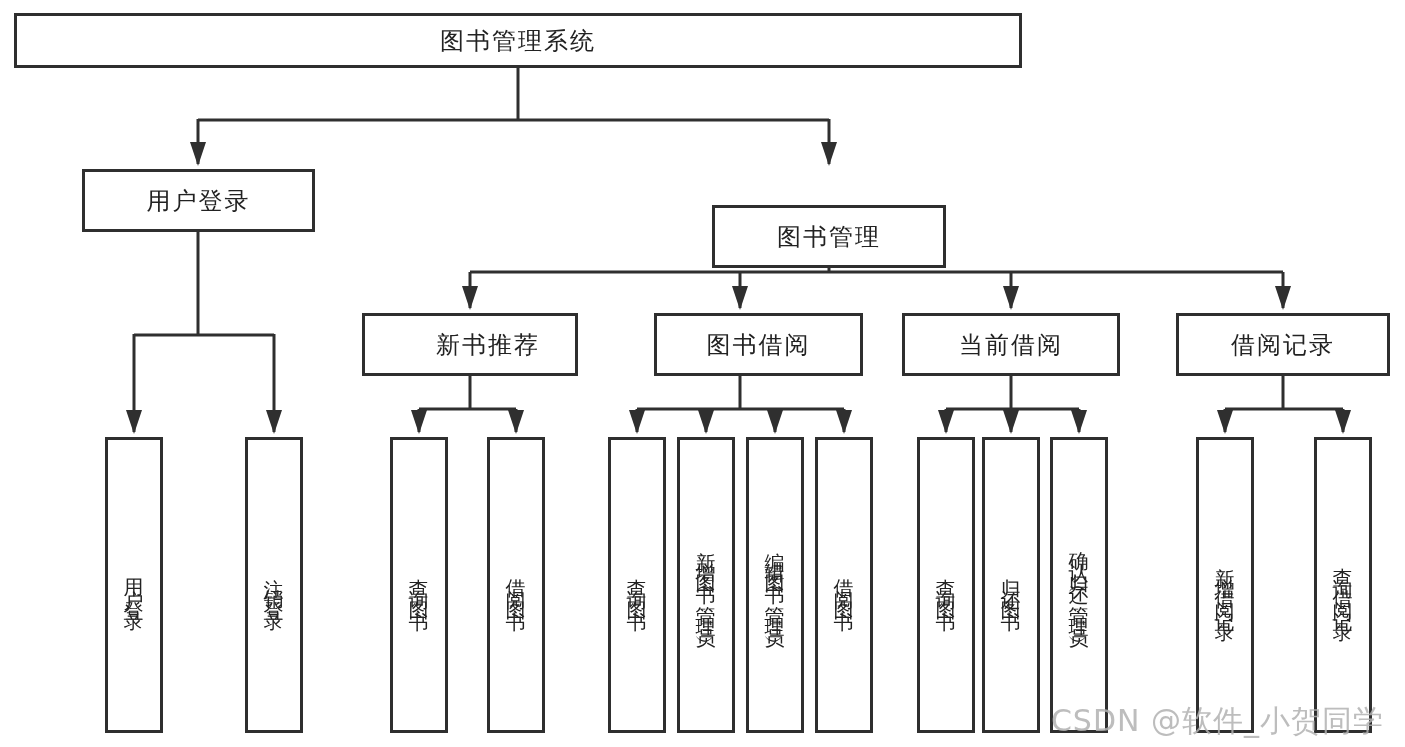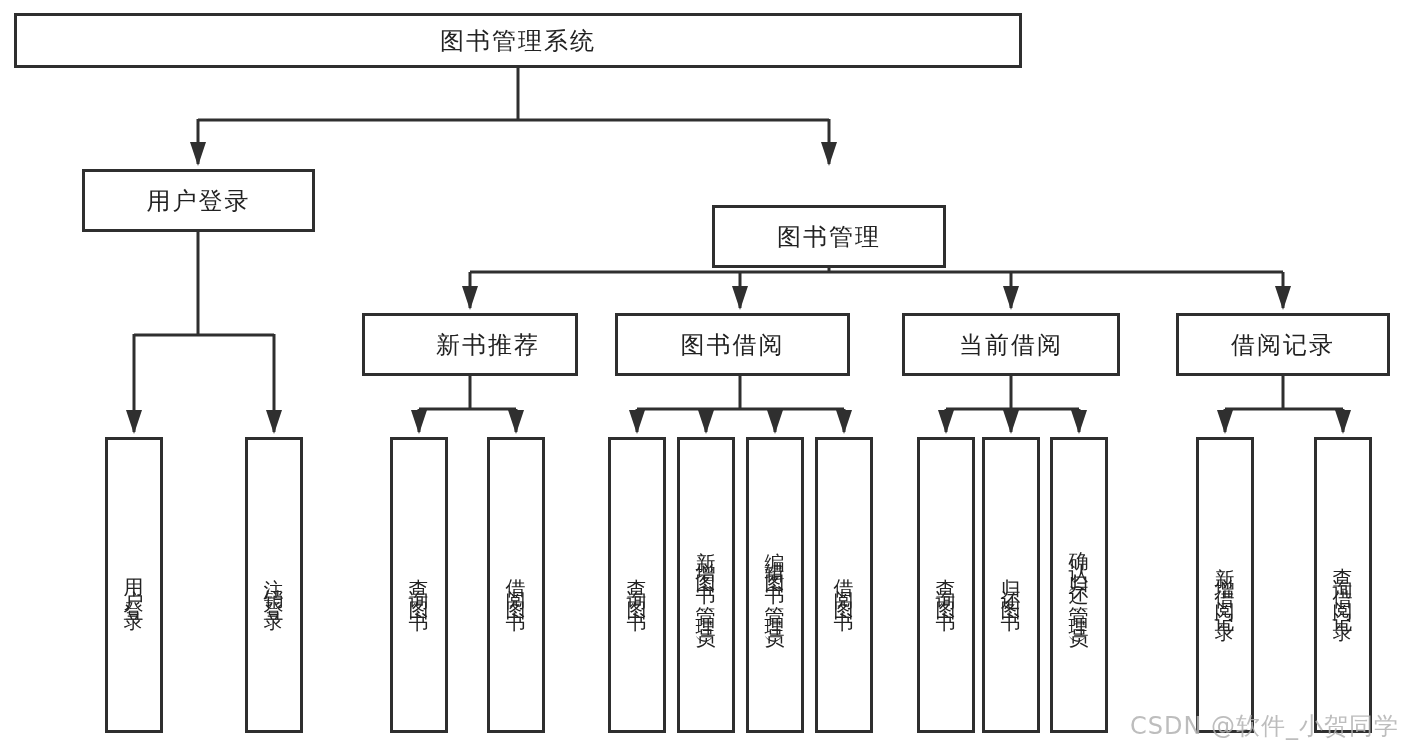--- a/index.html
+++ b/index.html
@@ -40,42 +40,42 @@
     text-orientation: mixed;
     letter-spacing: 11px;
     line-height: 1;
     font-size: 20px;
   }
   
   .n-root        { left: 14px;   top: 13px;  width: 1008px; height: 55px; }
   .n-user-login  { left: 82px;   top: 169px; width: 233px;  height: 63px; }
   .n-book-mgmt   { left: 712px;  top: 169px; width: 234px;  height: 63px; margin-top: 36px; }
   .n-new-book    { left: 362px;  top: 313px; width: 216px;  height: 63px; padding-left: 36px; }
-  .n-book-borrow { left: 615px;  top: 313px; width: 235px;  height: 63px; }
+  .n-book-borrow { left: 654px;  top: 313px; width: 209px;  height: 63px; }
   .n-cur-borrow  { left: 902px;  top: 313px; width: 218px;  height: 63px; text-align: center; }
   .n-borrow-rec  { left: 1176px; top: 313px; width: 214px;  height: 63px; font-family: Liberation Mono, monospace; }
   .leaf          { top: 437px; width: 58px; height: 296px; }
   .l-user-login  { left: 105px; }
   .l-logout      { left: 245px; }
   .l-nb-query    { left: 390px; }
   .l-nb-borrow   { left: 487px; }
   .l-bb-query    { left: 608px; }
   .l-bb-add      { left: 677px; }
   .l-bb-edit     { left: 746px; }
   .l-bb-borrow   { left: 815px; }
   .l-cb-query    { left: 917px; }
   .l-cb-return   { left: 982px; }
   .l-cb-confirm  { left: 1050px; }
   .l-br-add      { left: 1196px; }
   .l-br-query    { left: 1314px; }
   .watermark {
     position: absolute;
-    right: 6px;
+    right: 21px;
     bottom: 5px;
-    font-size: 24px;
+    font-size: 30px;
     color: rgba(178, 178, 178, 0.85);
     letter-spacing: 1px;
     z-index: 5;
     white-space: nowrap;
   }
 </style>
 </head>
 <body>
 
 <div class="canvas">

